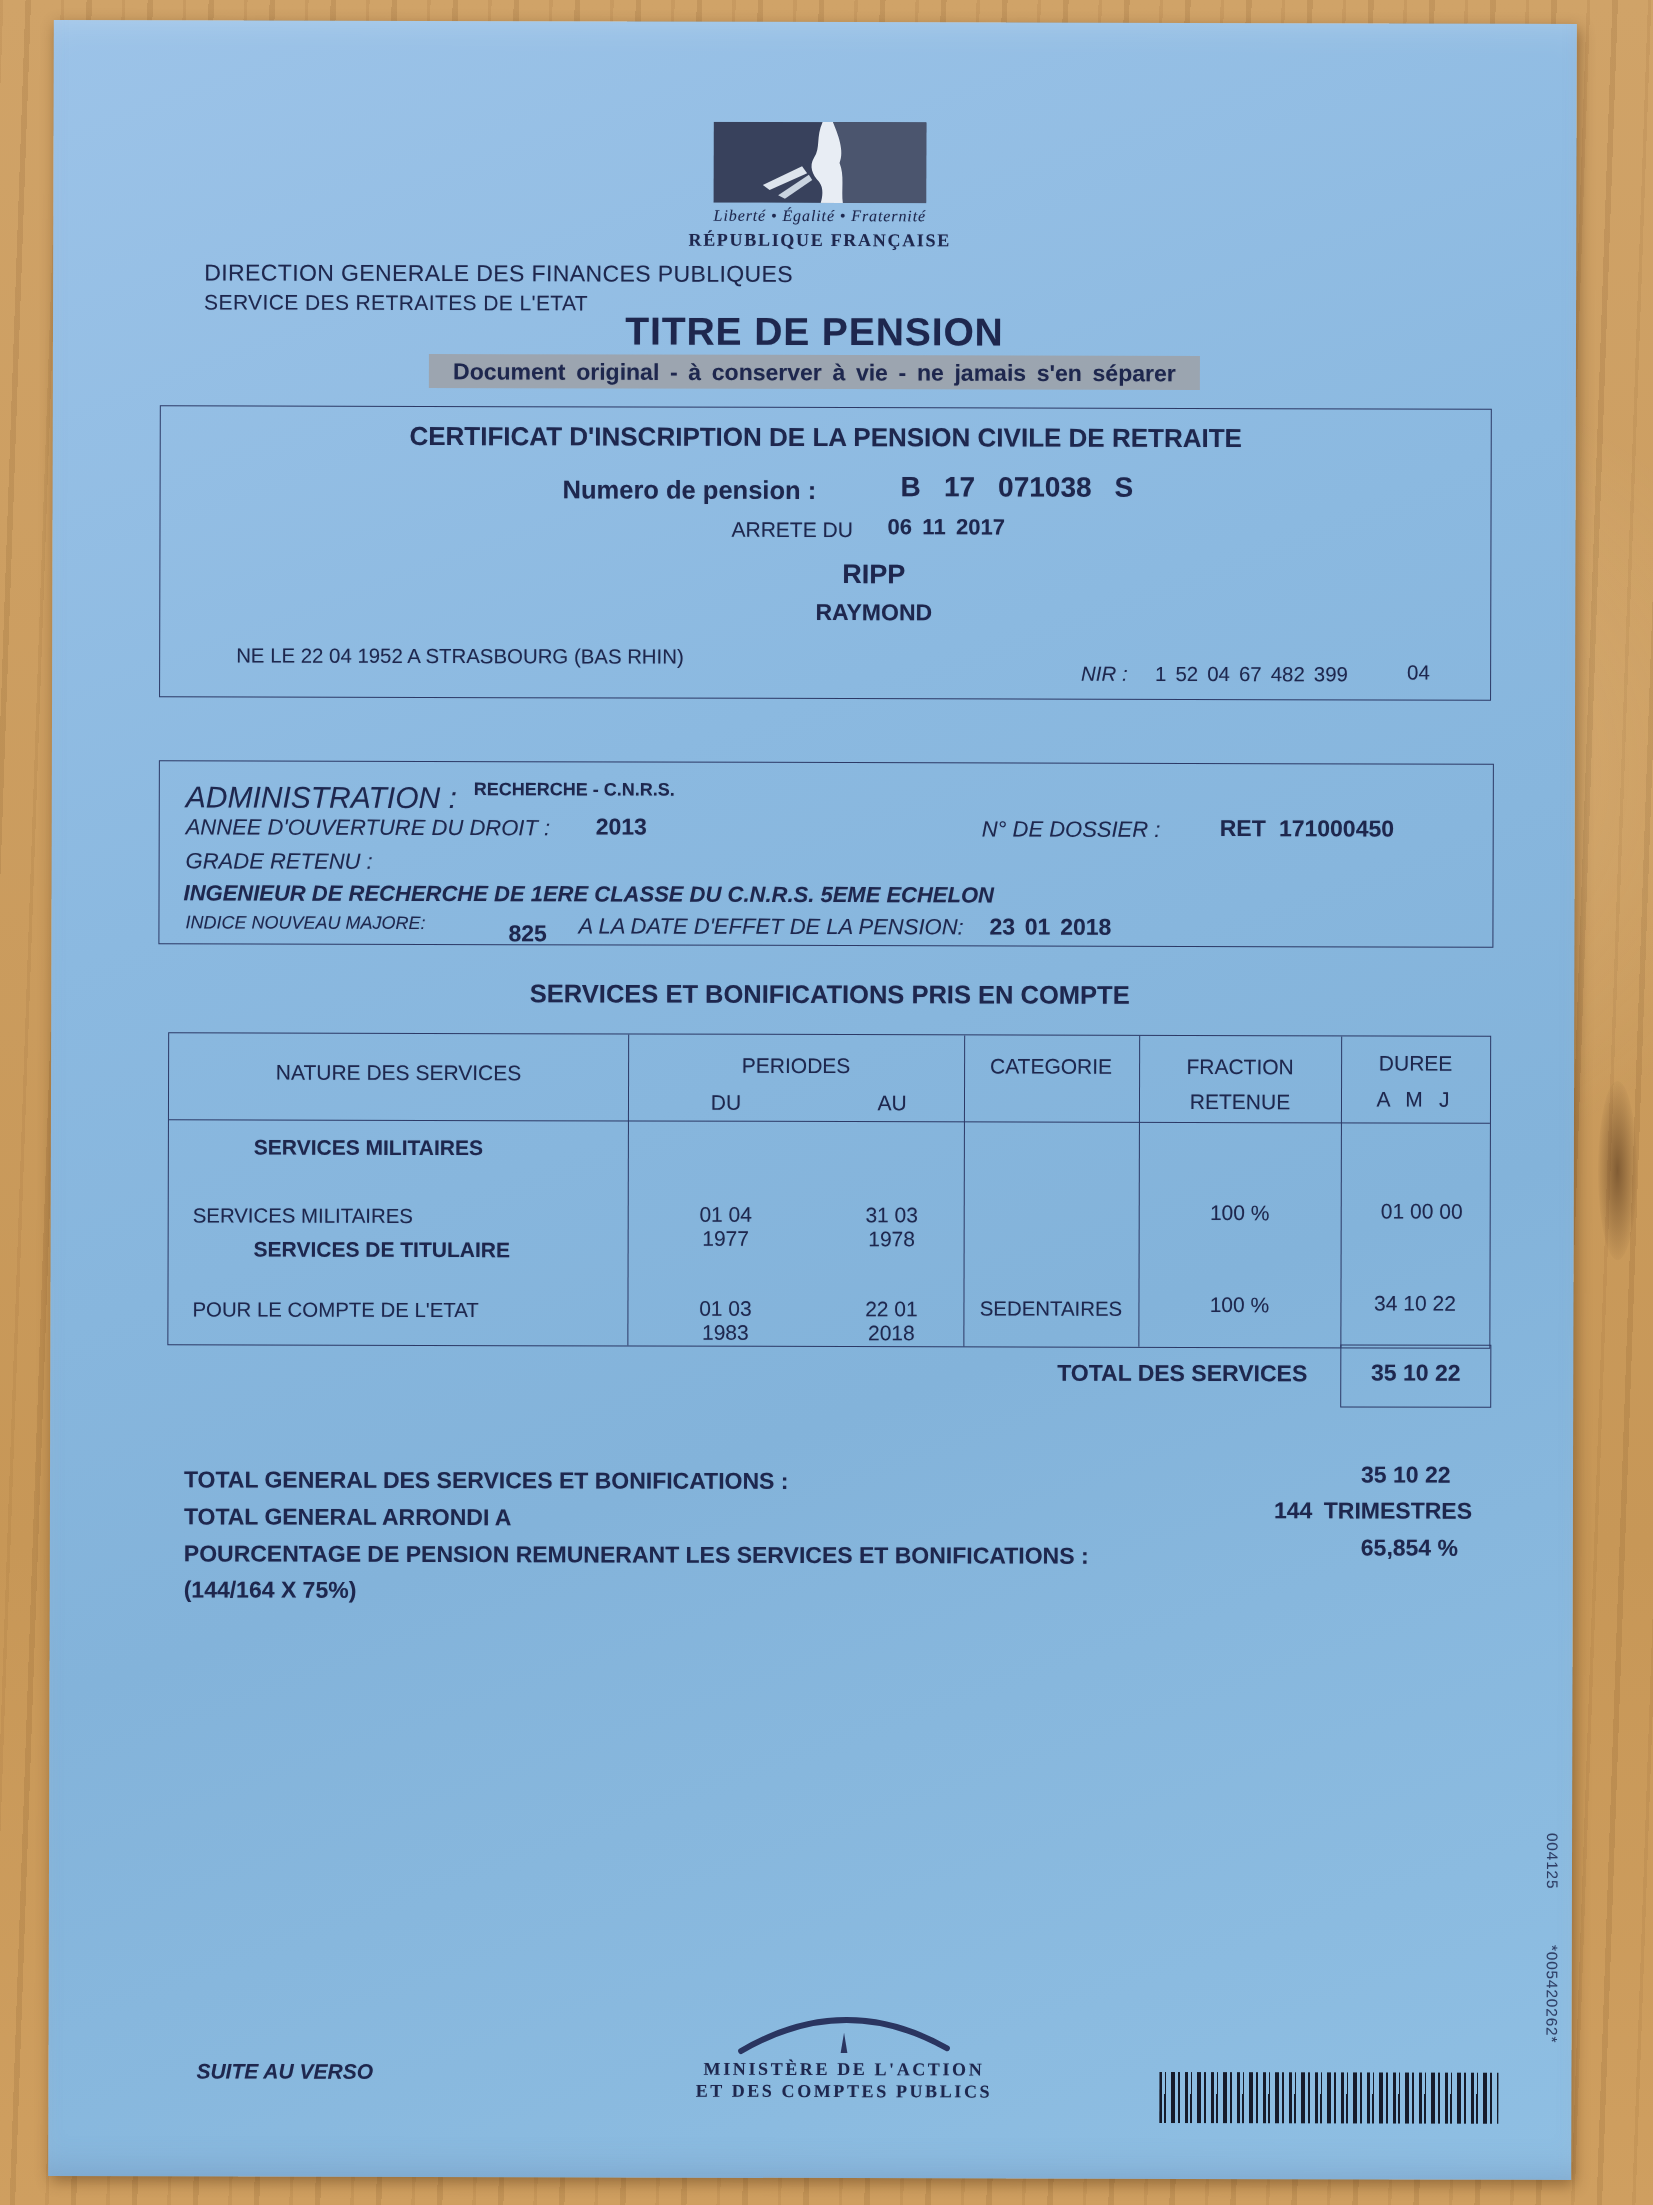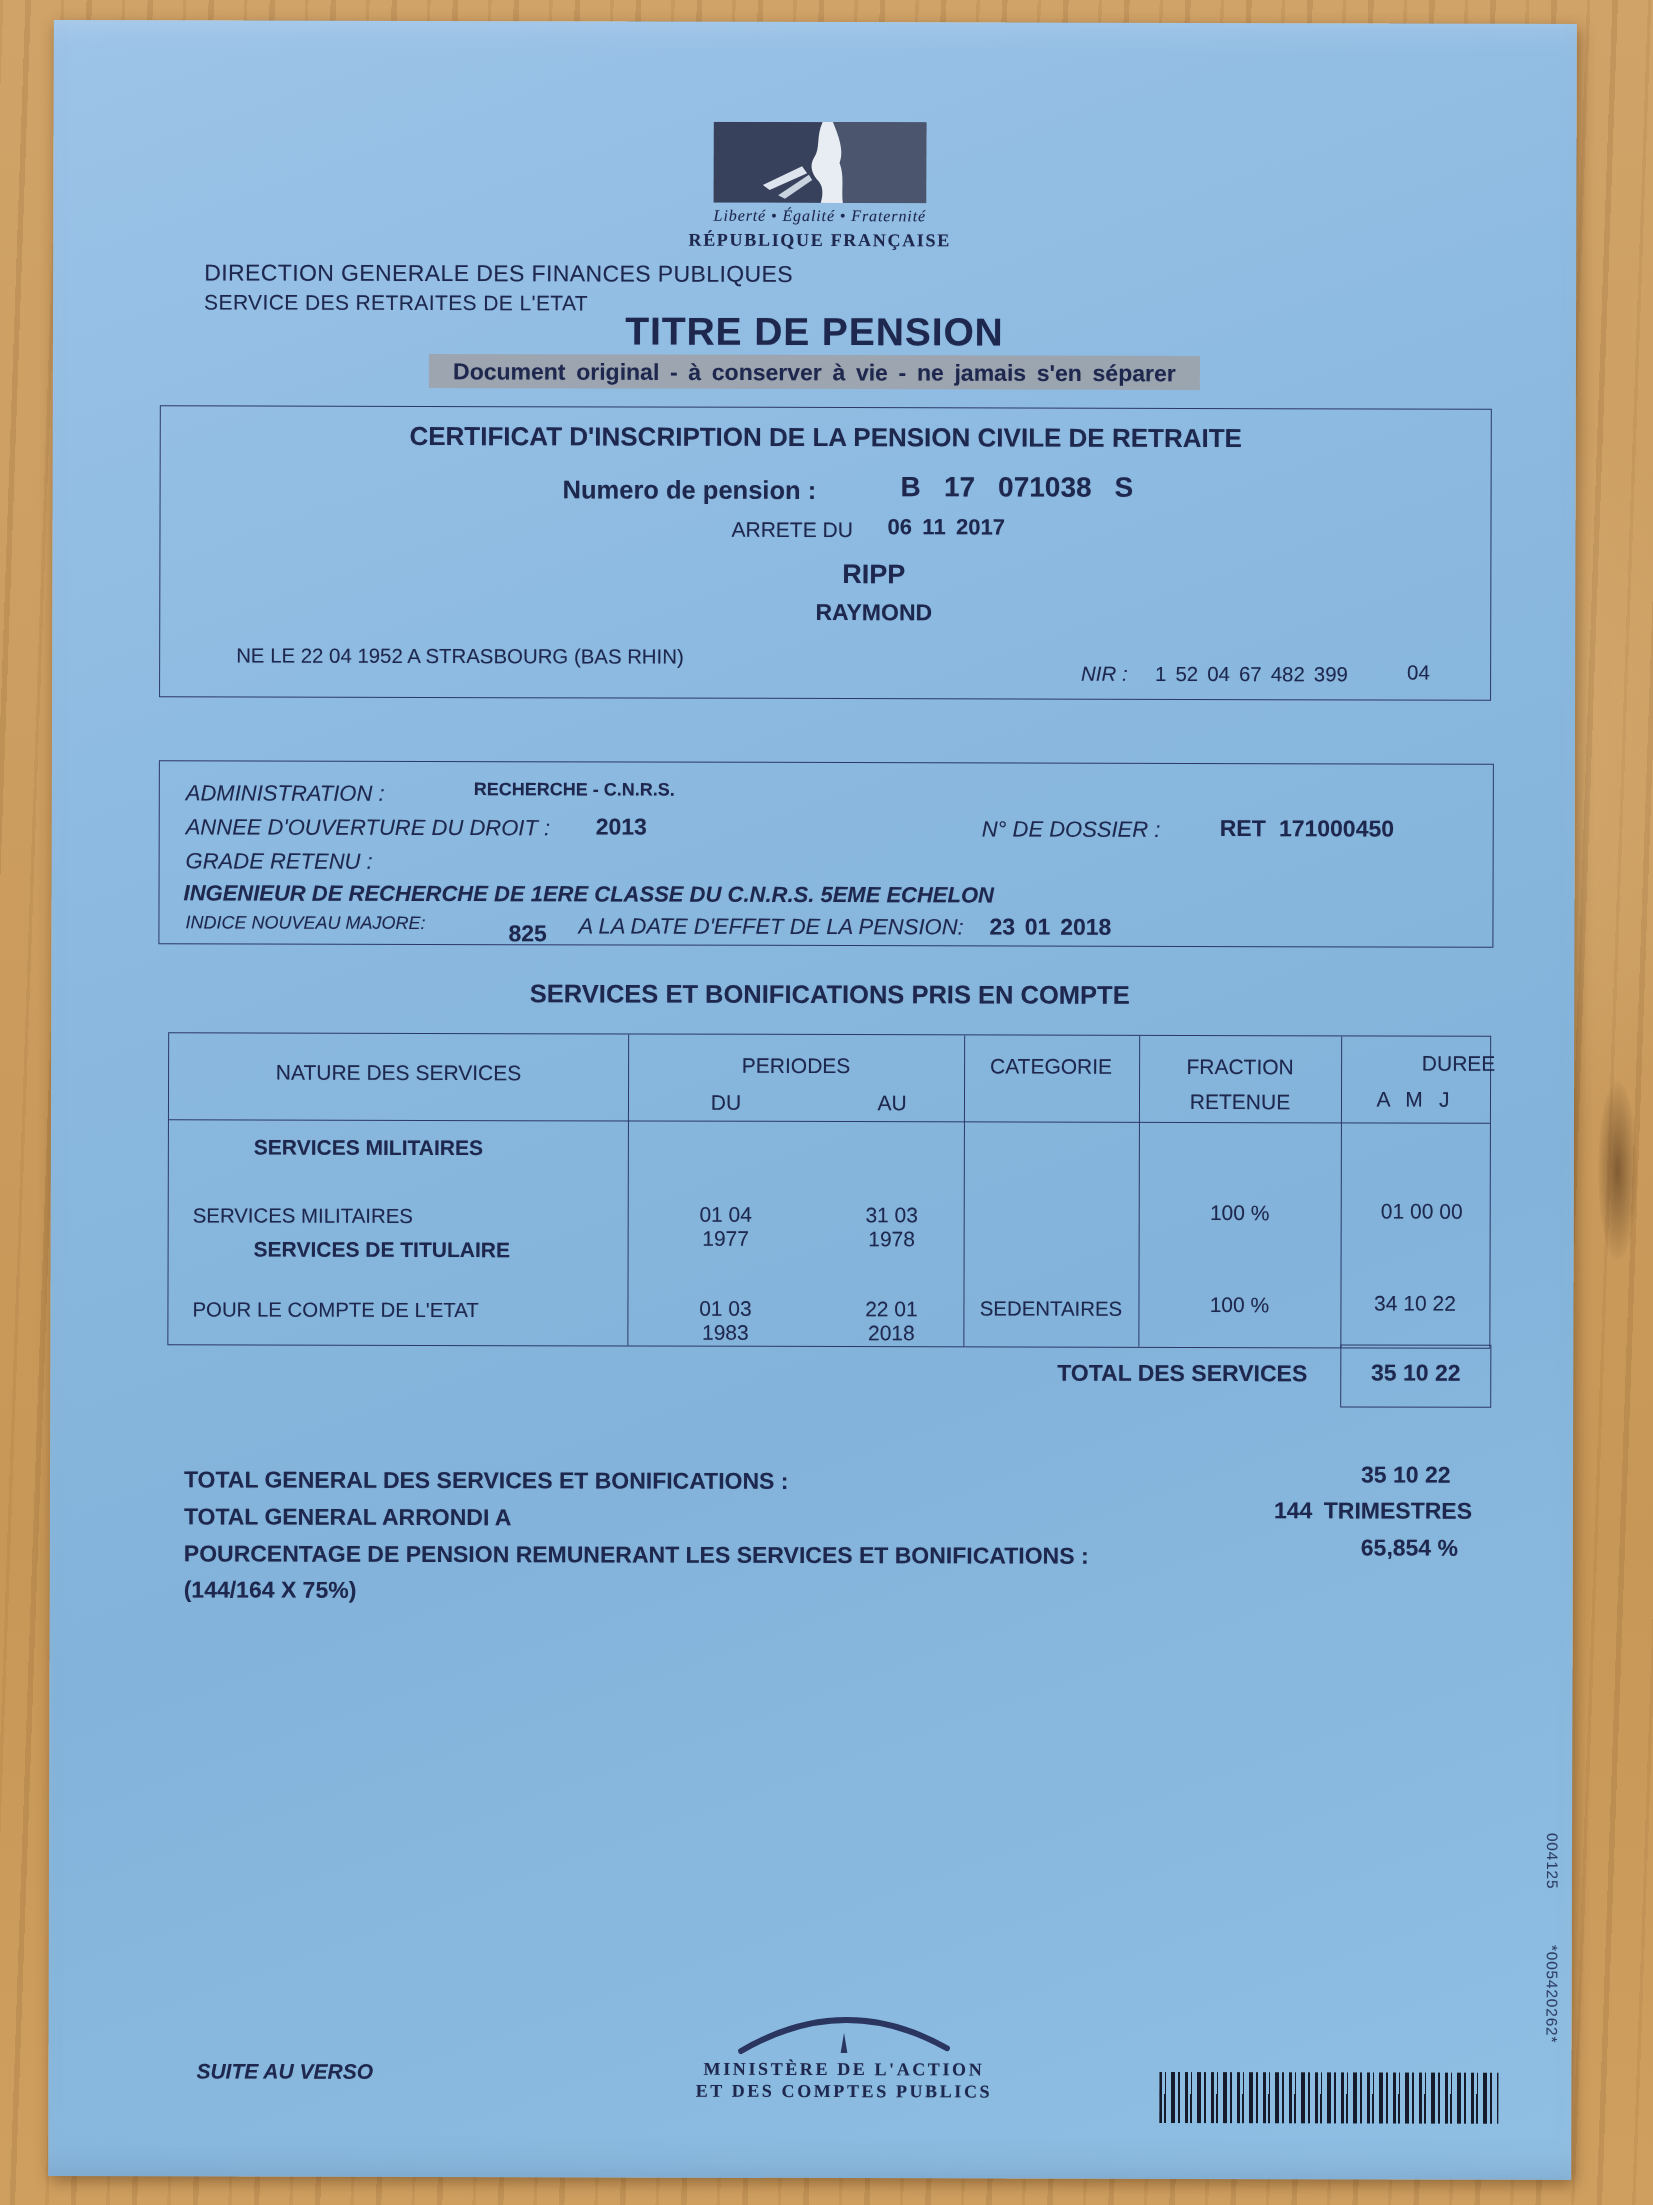--- a/index.html
+++ b/index.html
@@ -74,21 +74,21 @@
     <div class="abs b" style="left:727px;top:106px;font-size:22px;word-spacing:4.3px;">06 11 2017</div>
     <div class="abs c b" style="left:288px;top:151px;width:851px;font-size:27px;">RIPP</div>
     <div class="abs c b" style="left:288px;top:191px;width:851px;font-size:23px;">RAYMOND</div>
     <div class="abs" style="left:76px;top:238px;font-size:20.4px;">NE LE 22 04 1952 A STRASBOURG (BAS RHIN)</div>
     <div class="abs i" style="left:921px;top:254px;font-size:20.4px;">NIR :</div>
     <div class="abs" style="left:995px;top:254px;font-size:20.4px;word-spacing:3.4px;">1 52 04 67 482 399</div>
     <div class="abs" style="left:1247px;top:252px;font-size:20.4px;">04</div>
   </div>
 
   <div class="abs box" style="left:107px;top:740px;width:1333px;height:182px;">
-    <div class="abs i" style="left:26px;top:18.7px;font-size:22px;">ADMINISTRATION :</div>
+    <div class="abs i" style="left:26px;top:18.7px;font-size:30px;">ADMINISTRATION :</div>
     <div class="abs b" style="left:314px;top:17px;font-size:18px;">RECHERCHE - C.N.R.S.</div>
     <div class="abs i" style="left:26px;top:53px;font-size:22px;">ANNEE D'OUVERTURE DU DROIT :</div>
     <div class="abs b" style="left:436px;top:51px;font-size:23px;">2013</div>
     <div class="abs i" style="left:822px;top:53px;font-size:22px;">N° DE DOSSIER :</div>
     <div class="abs b" style="left:1060px;top:51px;font-size:23px;word-spacing:6.8px;">RET 171000450</div>
     <div class="abs i" style="left:26px;top:87px;font-size:22px;">GRADE RETENU :</div>
     <div class="abs b i" style="left:24px;top:119px;font-size:22px;">INGENIEUR DE RECHERCHE DE 1ERE CLASSE DU C.N.R.S. 5EME ECHELON</div>
     <div class="abs i" style="left:26px;top:151px;font-size:18px;">INDICE NOUVEAU MAJORE:</div>
     <div class="abs b" style="left:349px;top:150px;font-size:23px;margin-top:8px;">825</div>
     <div class="abs i" style="left:419px;top:151px;font-size:22px;">A LA DATE D'EFFET DE LA PENSION:</div>
@@ -106,21 +106,21 @@
     <div class="abs" style="left:970px;top:0;height:100%;border-left:1.7px solid #2c3966;"></div>
     <div class="abs" style="left:1172px;top:0;height:100%;border-left:1.7px solid #2c3966;"></div>
 
     <div class="abs c" style="left:0;top:27px;width:459px;font-size:21px;">NATURE DES SERVICES</div>
     <div class="abs c" style="left:459px;top:18.7px;width:336px;font-size:21px;">PERIODES</div>
     <div class="abs c" style="left:506px;top:56px;width:102px;font-size:21px;">DU</div>
     <div class="abs c" style="left:672px;top:56px;width:102px;font-size:21px;">AU</div>
     <div class="abs c" style="left:795px;top:18.7px;width:174px;font-size:21px;">CATEGORIE</div>
     <div class="abs c" style="left:970px;top:18.7px;width:202px;font-size:21px;">FRACTION</div>
     <div class="abs c" style="left:970px;top:54px;width:202px;font-size:21px;">RETENUE</div>
-    <div class="abs c" style="left:1172px;top:15.3px;width:149px;font-size:21px;padding-left:43px;">DUREE</div>
+    <div class="abs c" style="left:1172px;top:15.3px;width:149px;font-size:21px;">DUREE</div>
     <div class="abs c" style="left:1172px;top:51px;width:149px;font-size:21px;letter-spacing:5.1px;">A M J</div>
 
     <div class="abs b" style="left:85px;top:102px;font-size:21px;">SERVICES MILITAIRES</div>
     <div class="abs" style="left:0;top:168px;width:100%;height:25.5px;">
       <div class="abs" style="left:24px;top:3.4px;font-size:20.4px;">SERVICES MILITAIRES</div>
       <div class="abs c" style="left:506px;top:0;width:102px;font-size:21px;">01 04 1977</div>
       <div class="abs c" style="left:672px;top:0;width:102px;font-size:21px;">31 03 1978</div>
       <div class="abs c" style="left:970px;top:-3.4px;width:202px;font-size:21px;">100 %</div>
       <div class="abs c" style="left:1172px;top:-5.1px;width:162px;font-size:21px;">01 00 00</div>
     </div>

